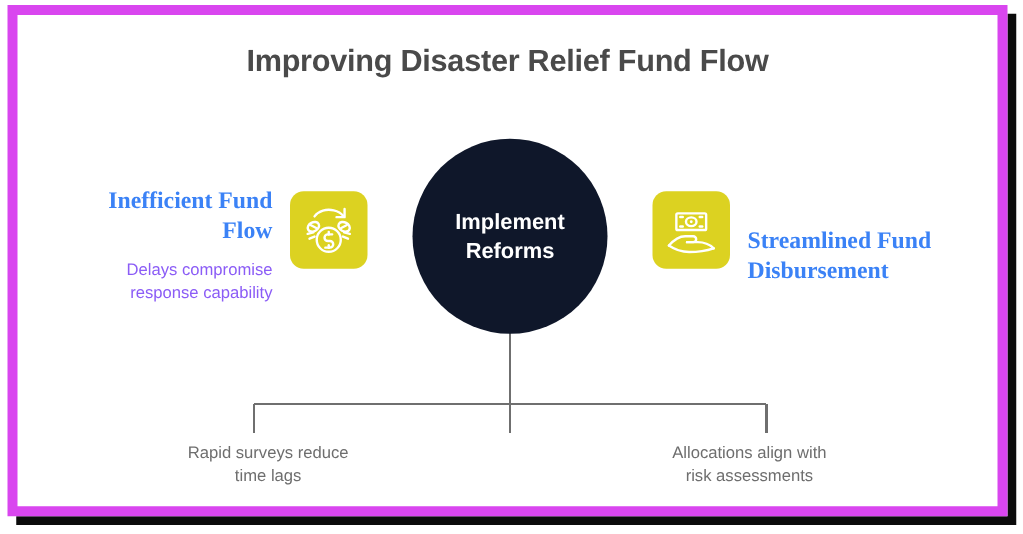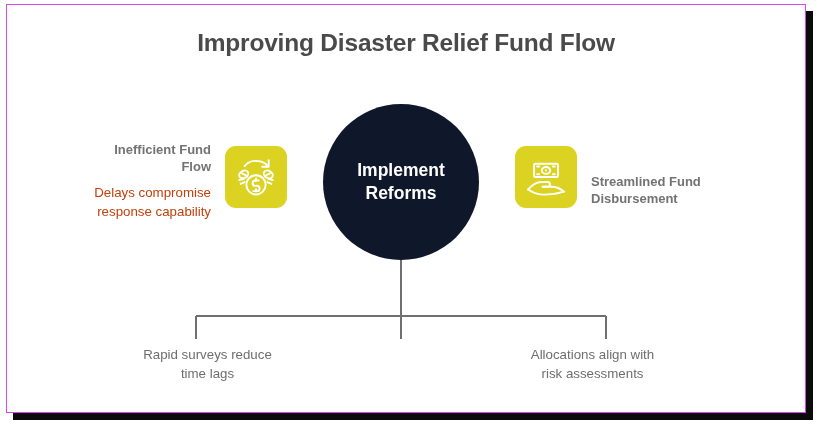--- a/index.html
+++ b/index.html
@@ -15,21 +15,21 @@
     position: relative;
   }
 
   #infographic-frame {
     position: absolute;
     left: 6px;
     top: 4px;
     width: 800px;
     height: 409px;
     background: #ffffff;
-    border: 1px solid #d946ef;
+    border: 8px solid #d946ef;
     box-sizing: border-box;
     box-shadow: 7px 7px 0 0 #0b0b0b;
   }
 
   #canvas {
     position: absolute;
     inset: 0;
   }
 
   
@@ -95,30 +95,31 @@
     flex-direction: row;
   }
 
   .side-text {
     width: 180px;
   }
   #side-block-left .side-text { text-align: right; padding-right: 14px; }
   #side-block-right .side-text { text-align: left; padding-left: 14px; margin-top: 32px; }
 
   .side-heading {
-    font-size: 13px;
+    font-size: 19px;
     font-weight: bold;
-    color: #737373;
+    color: #3b82f6;
     line-height: 1.28;
     margin: 0 0 9px 0;
     white-space: pre-line;
+    font-family: Liberation Serif, serif;
   }
   .side-desc {
     font-size: 13.3px;
-    color: #c2410c;
+    color: #8b5cf6;
     line-height: 1.4;
     white-space: pre-line;
   }
 
   .icon-tile {
     width: 62px;
     height: 62px;
     border-radius: 11px;
     background: #dcd221;
     flex: 0 0 62px;

